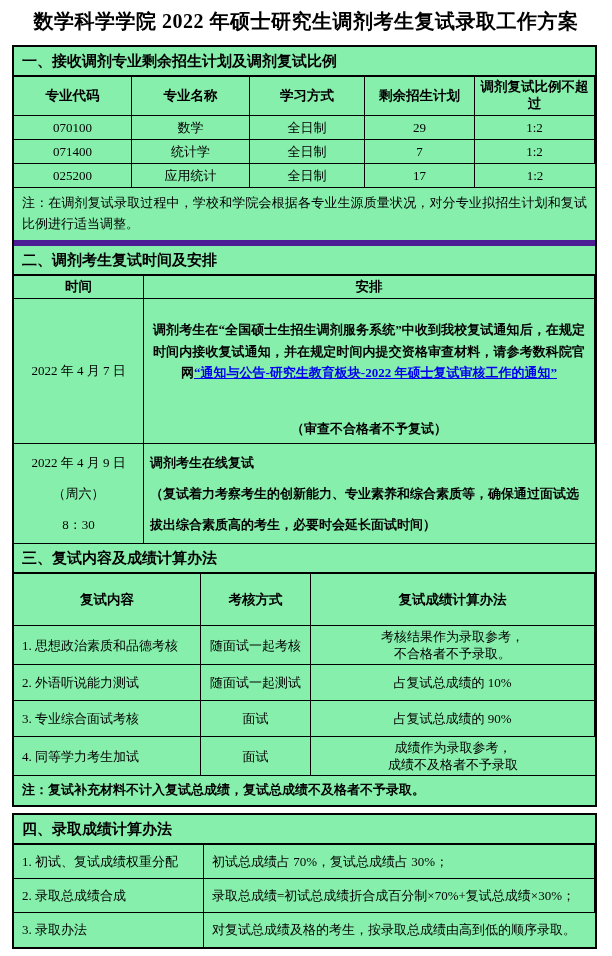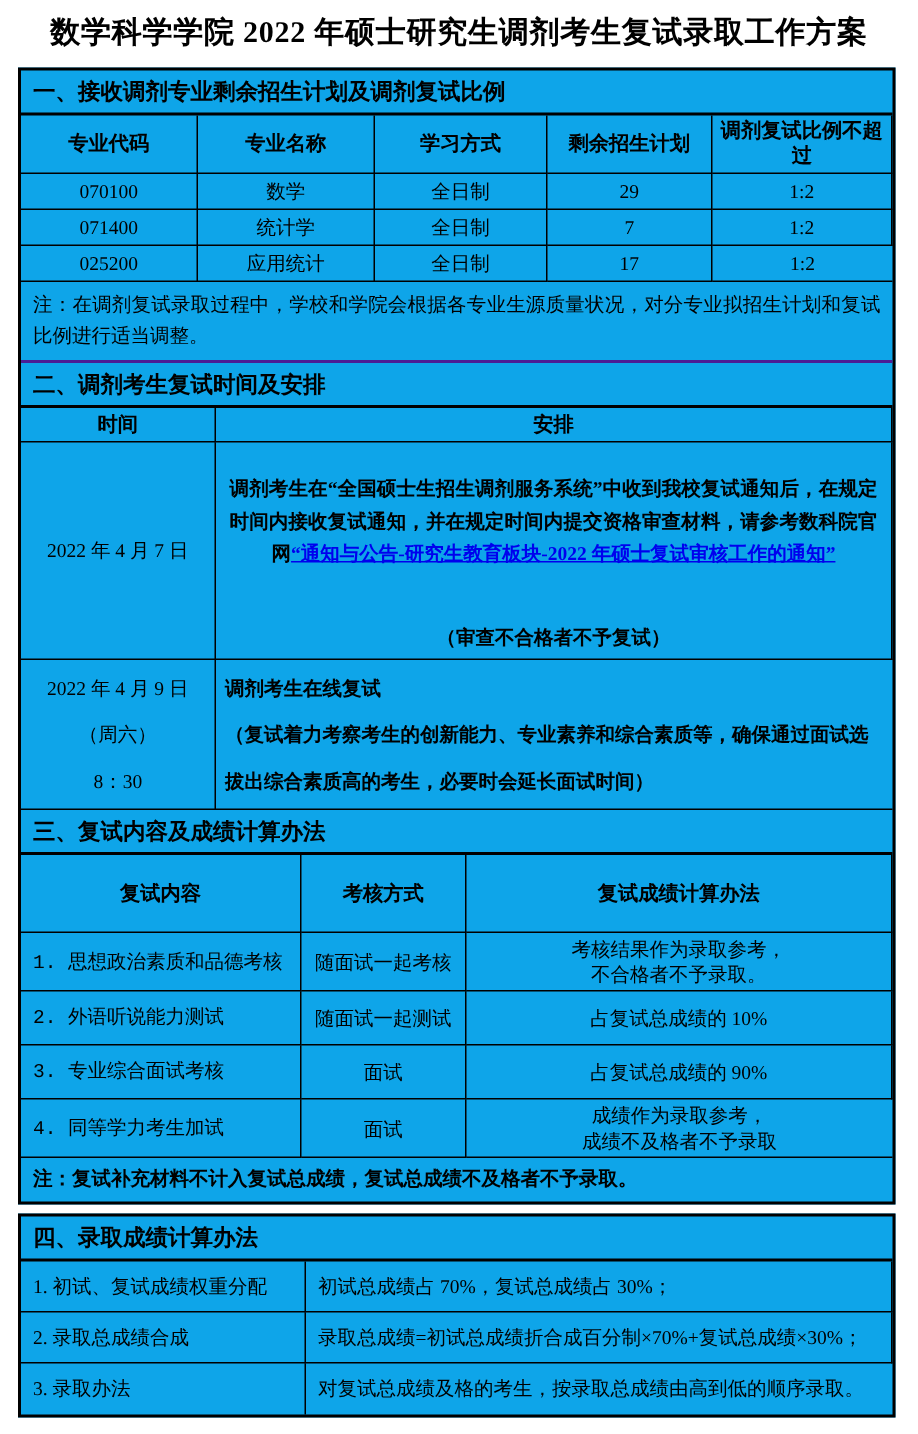--- a/index.html
+++ b/index.html
@@ -7,21 +7,21 @@
     width:612px;height:956px;position:relative;overflow:hidden;
     font-family:"Liberation Serif","DejaVu Serif",serif;
     color:#000;font-size:13px;
   }
   .title{
     margin:8px 6px 10px 6px;text-align:center;
     font-size:20px;font-weight:bold;letter-spacing:.5px;
   }
   .box{
     margin-left:12px;width:585px;box-sizing:border-box;
-    border:2.5px solid #000;background:#0ea5e9;
+    border:2.5px solid #000;background:#86efac;
   }
   .box + .box{margin-top:6px;}
   .sec-head{
     font-weight:bold;font-size:15px;padding:5px 8px 4px 8px;
     border-bottom:2px solid #000;
   }
   .grid{display:grid;}
   .cell{
     box-sizing:border-box;border-right:1px solid #000;border-bottom:1px solid #000;
     display:flex;align-items:center;justify-content:center;
@@ -29,42 +29,42 @@
   }
   .cell:last-child,.cell.noR{border-right:none;}
   .hdr{font-weight:bold;font-size:13.5px;line-height:1.25;}
   
   .t1{grid-template-columns:118px 118px 115px 110px 1fr;}
   .t1 .cell{min-height:24px;}
   .t1 .cell.h{min-height:39px;}
   
   .note{
     padding:5px 8px;line-height:1.6;text-align:justify;
-    border-bottom:2px solid #4c1d95;
+    border-bottom:6px solid #4c1d95;
   }
   .note.bold{font-weight:bold;line-height:1.45;}
   .note.last{border-bottom:none;}
   
   .t2{grid-template-columns:130px 1fr;}
   .t2 .cell{padding:3px 6px;}
   .t2 .h{min-height:22px;}
   .arr1{
     display:block;text-align:justify;text-align-last:center;
     font-weight:bold;line-height:21.5px;padding:4px 9px 2px 9px;margin-top:16px;
   }
   .arr1 .link{color:#0000ee;text-decoration:underline;cursor:pointer;}
   .arr1-suffix{display:block;text-align:center;font-weight:bold;line-height:21.5px;padding-bottom:4px;margin-top:32px;}
   .time2{line-height:31px;white-space:pre-line;}
   .arr2{font-weight:bold;line-height:31px;text-align:left;padding:6px 8px;}
   .arr2 .arr2-title{display:block;}
   
   .t3{grid-template-columns:187px 110px 1fr;}
   .t3 .cell.h{min-height:52px;}
   .t3 .cell{min-height:36px;line-height:17px;}
-  .t3 .left{justify-content:flex-start;text-align:left;padding-left:8px;font-family:Liberation Mono, monospace;}
+  .t3 .left{justify-content:flex-start;text-align:left;padding-left:8px;}
   .pre{white-space:pre-line;}
   .mh44{min-height:44px;}
   
   .t4{grid-template-columns:190px 1fr;}
   .t4 .cell{min-height:34px;line-height:20px;}
   .t4 .left{justify-content:flex-start;text-align:left;padding-left:8px;padding-right:8px;}
   .noB{border-bottom:none;}
 </style>
 </head>
 <body>

